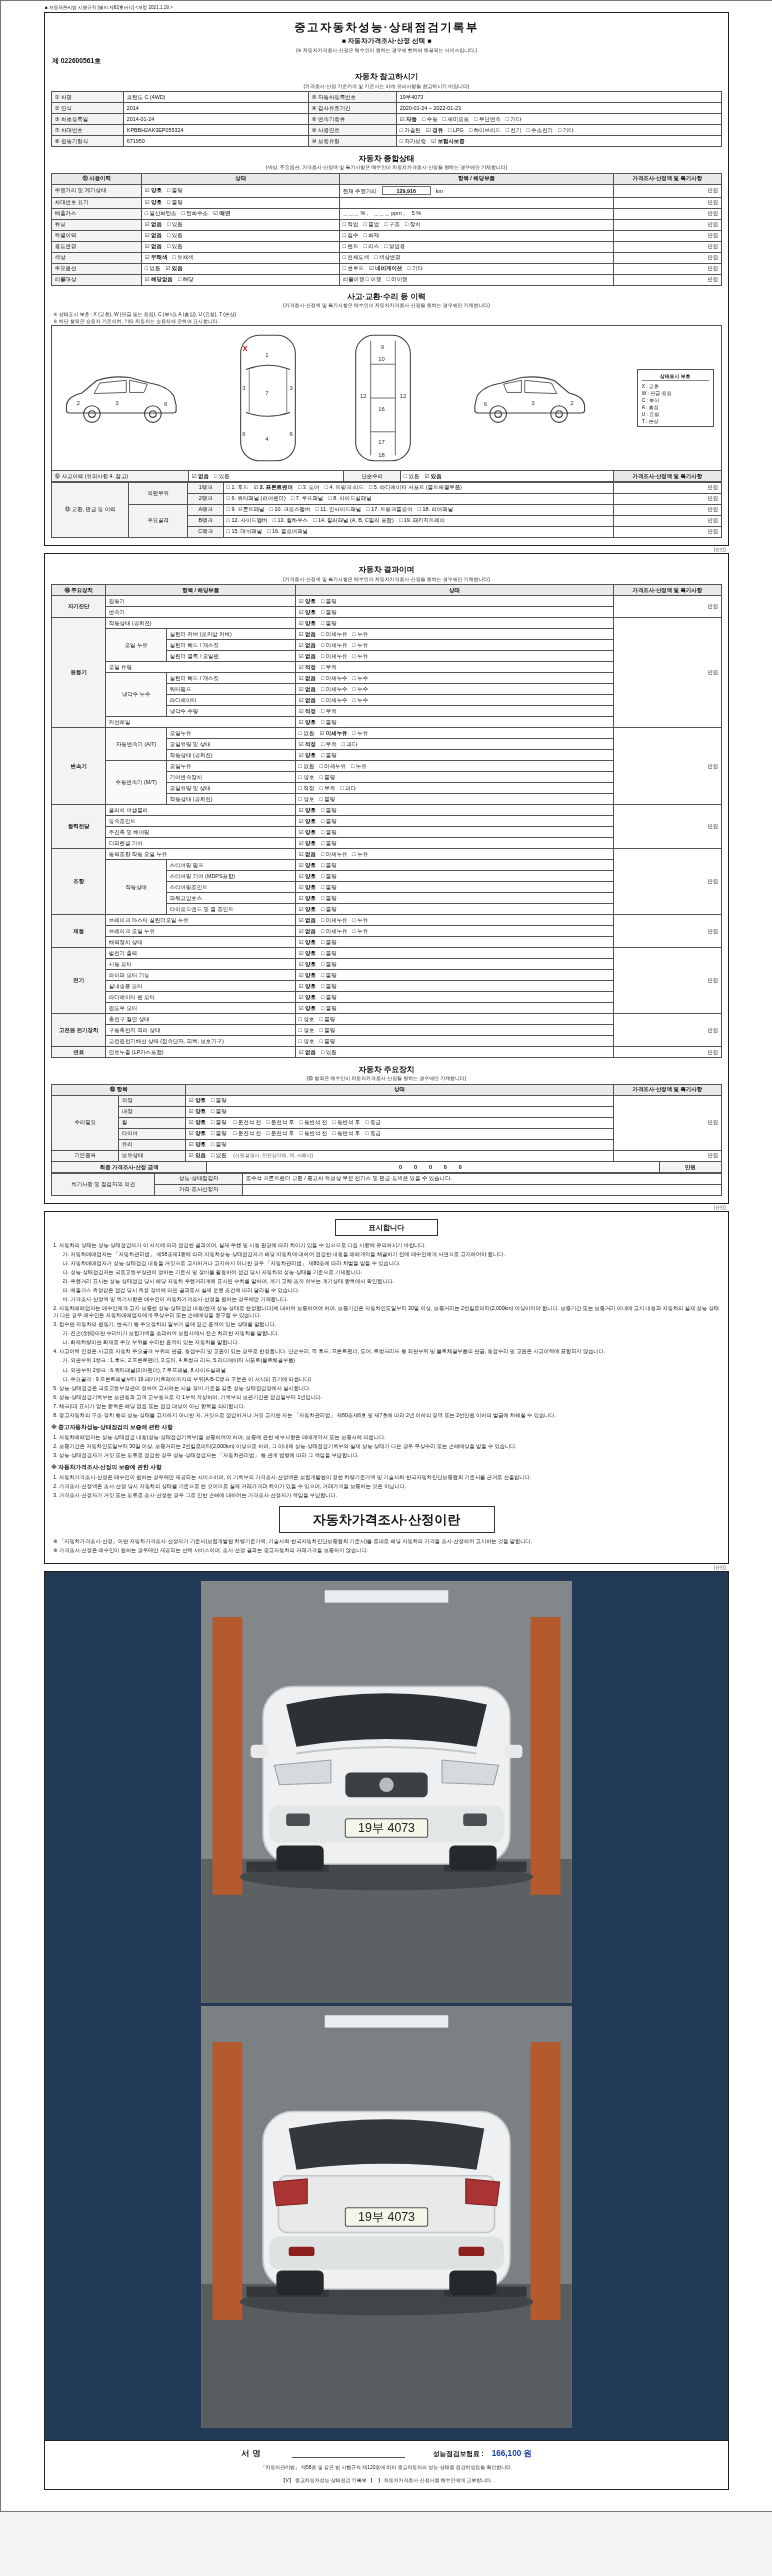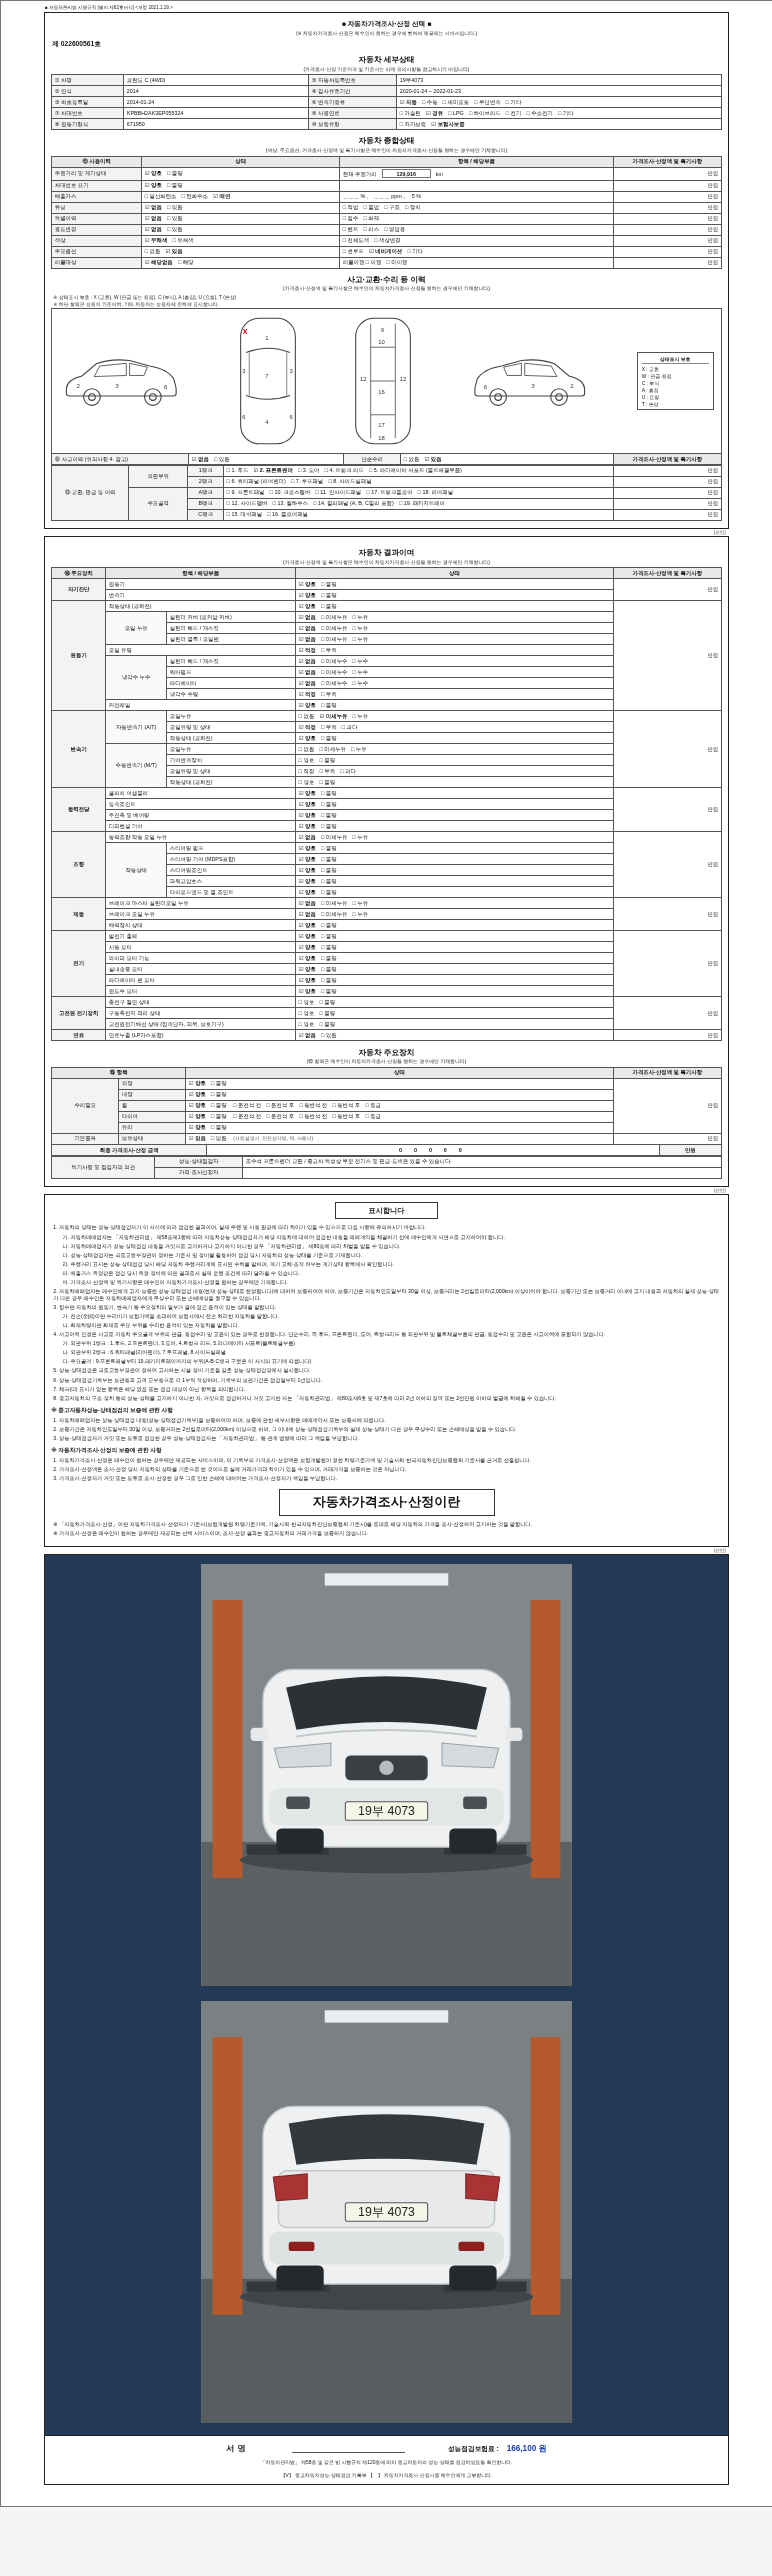--- a/index.html
+++ b/index.html
@@ -42,44 +42,45 @@
   .notice-title{border:0.8px solid #333;width:103px;margin:2.1px auto 5.2px;text-align:center;font-weight:bold;font-size:7.2px;padding:2.6px 0}
   .ln{font-size:5.2px;line-height:1.45;color:#111;margin-bottom:1.5px}
   .ln-n{margin-left:2.1px}
   .ln-s{margin-left:11.3px}
   .ln-h{font-weight:bold;margin:4.1px 0 2.1px;font-size:5.7px}
   .ln-p{margin-left:2.1px}
   .pricing-box{border:0.8px solid #333;width:216px;margin:7.2px auto 5.2px;text-align:center;font-weight:bold;font-size:13px;padding:3.1px 0}
   
   .photo-block{border:1px solid #222;background:#223a55;padding:0}
   .photo-titlebar{background:#17293c;color:#fff;font-weight:bold;font-size:7.7px;text-align:center;padding:5.2px 0;letter-spacing:2.1px}
-  .photo-area{display:flex;flex-direction:column;align-items:center;gap:15px;padding:9.3px 0 11.3px}
+  .photo-area{display:flex;flex-direction:column;align-items:center;gap:3px;padding:9.3px 0 11.3px}
   .photo{display:block;background:#7e8486}
   .sign-strip{background:#fff;border-top:1px solid #222;padding:7.2px 15.5px 5.2px}
-  .sign-row{display:flex;align-items:center;justify-content:center;gap:43px}
+  .sign-row{display:flex;align-items:center;justify-content:center;gap:28px}
   .sign-label{font-size:8.2px;font-weight:bold;letter-spacing:3.1px}
   .sign-line{display:inline-block;width:113px;border-bottom:0.5px solid #555;height:9.3px}
   .fee{font-size:6.7px;font-weight:bold}
   .fee .val{color:#1a3fae;font-size:8.2px;margin-left:6px}
   .legal{font-size:4.9px;text-align:center;margin-top:5.2px;line-height:1.5;color:#222}
 </style>
 </head>
 <body>
 
 <div class="sheet">
 <div class="doc">
 
   <div class="tiny">■ 자동차관리법 시행규칙 [별지 제82호서식] &lt;개정 2021.1.19.&gt;</div>
 
   <section class="block">
+    <h1 class="title">중고자동차성능·상태점검기록부</h1>
     <div class="subtitle">■ 자동차가격조사·산정 선택 ■</div>
     <div class="subnote">(※ 자동차가격조사·산정은 매수인이 원하는 경우에 한하여 제공되는 서비스입니다.)</div>
     <div class="docno">제 022600561호</div>
 
-    <div class="sec-title">자동차 세부상태</div>
+    <div class="sec-title">자동차 참고하시기</div>
     <div class="sec-note">(가격조사·산정 기준가격 및 기준서는 아래 유의사항을 참고하시기 바랍니다)</div>
     <table class="f">
       <colgroup>
             <col style="width:72px">
             <col style="width:185px">
             <col style="width:88px">
             <col>
           </colgroup>
       <tbody>
             <tr>

